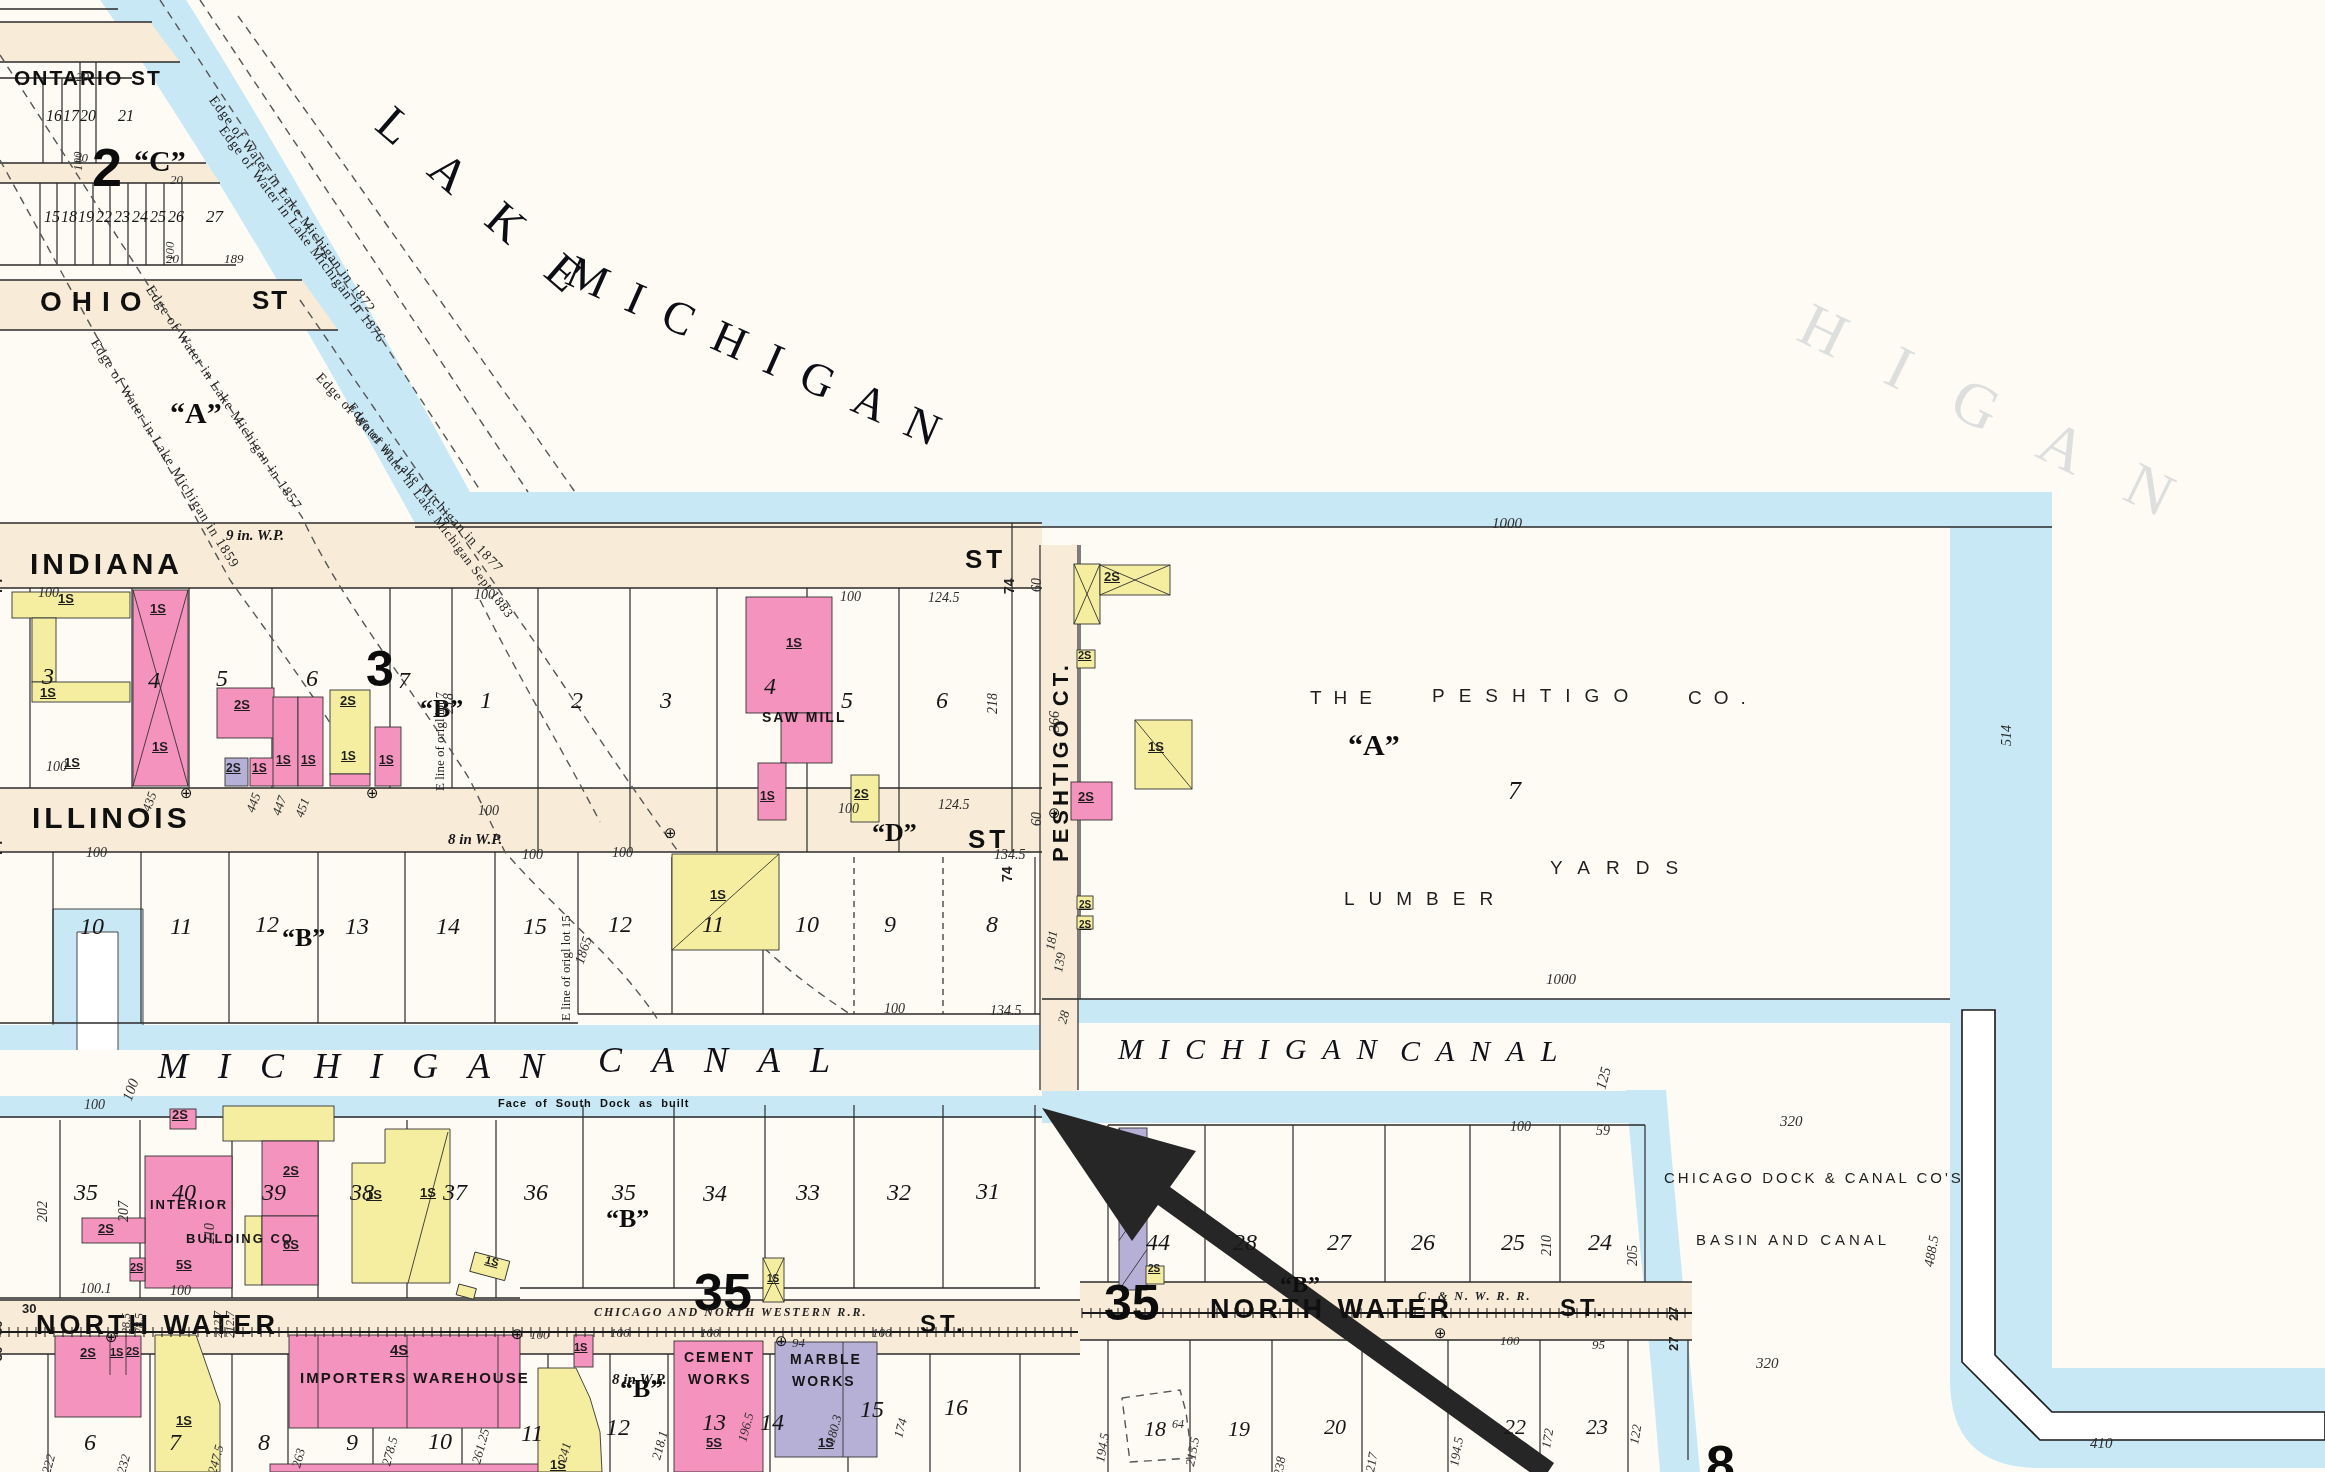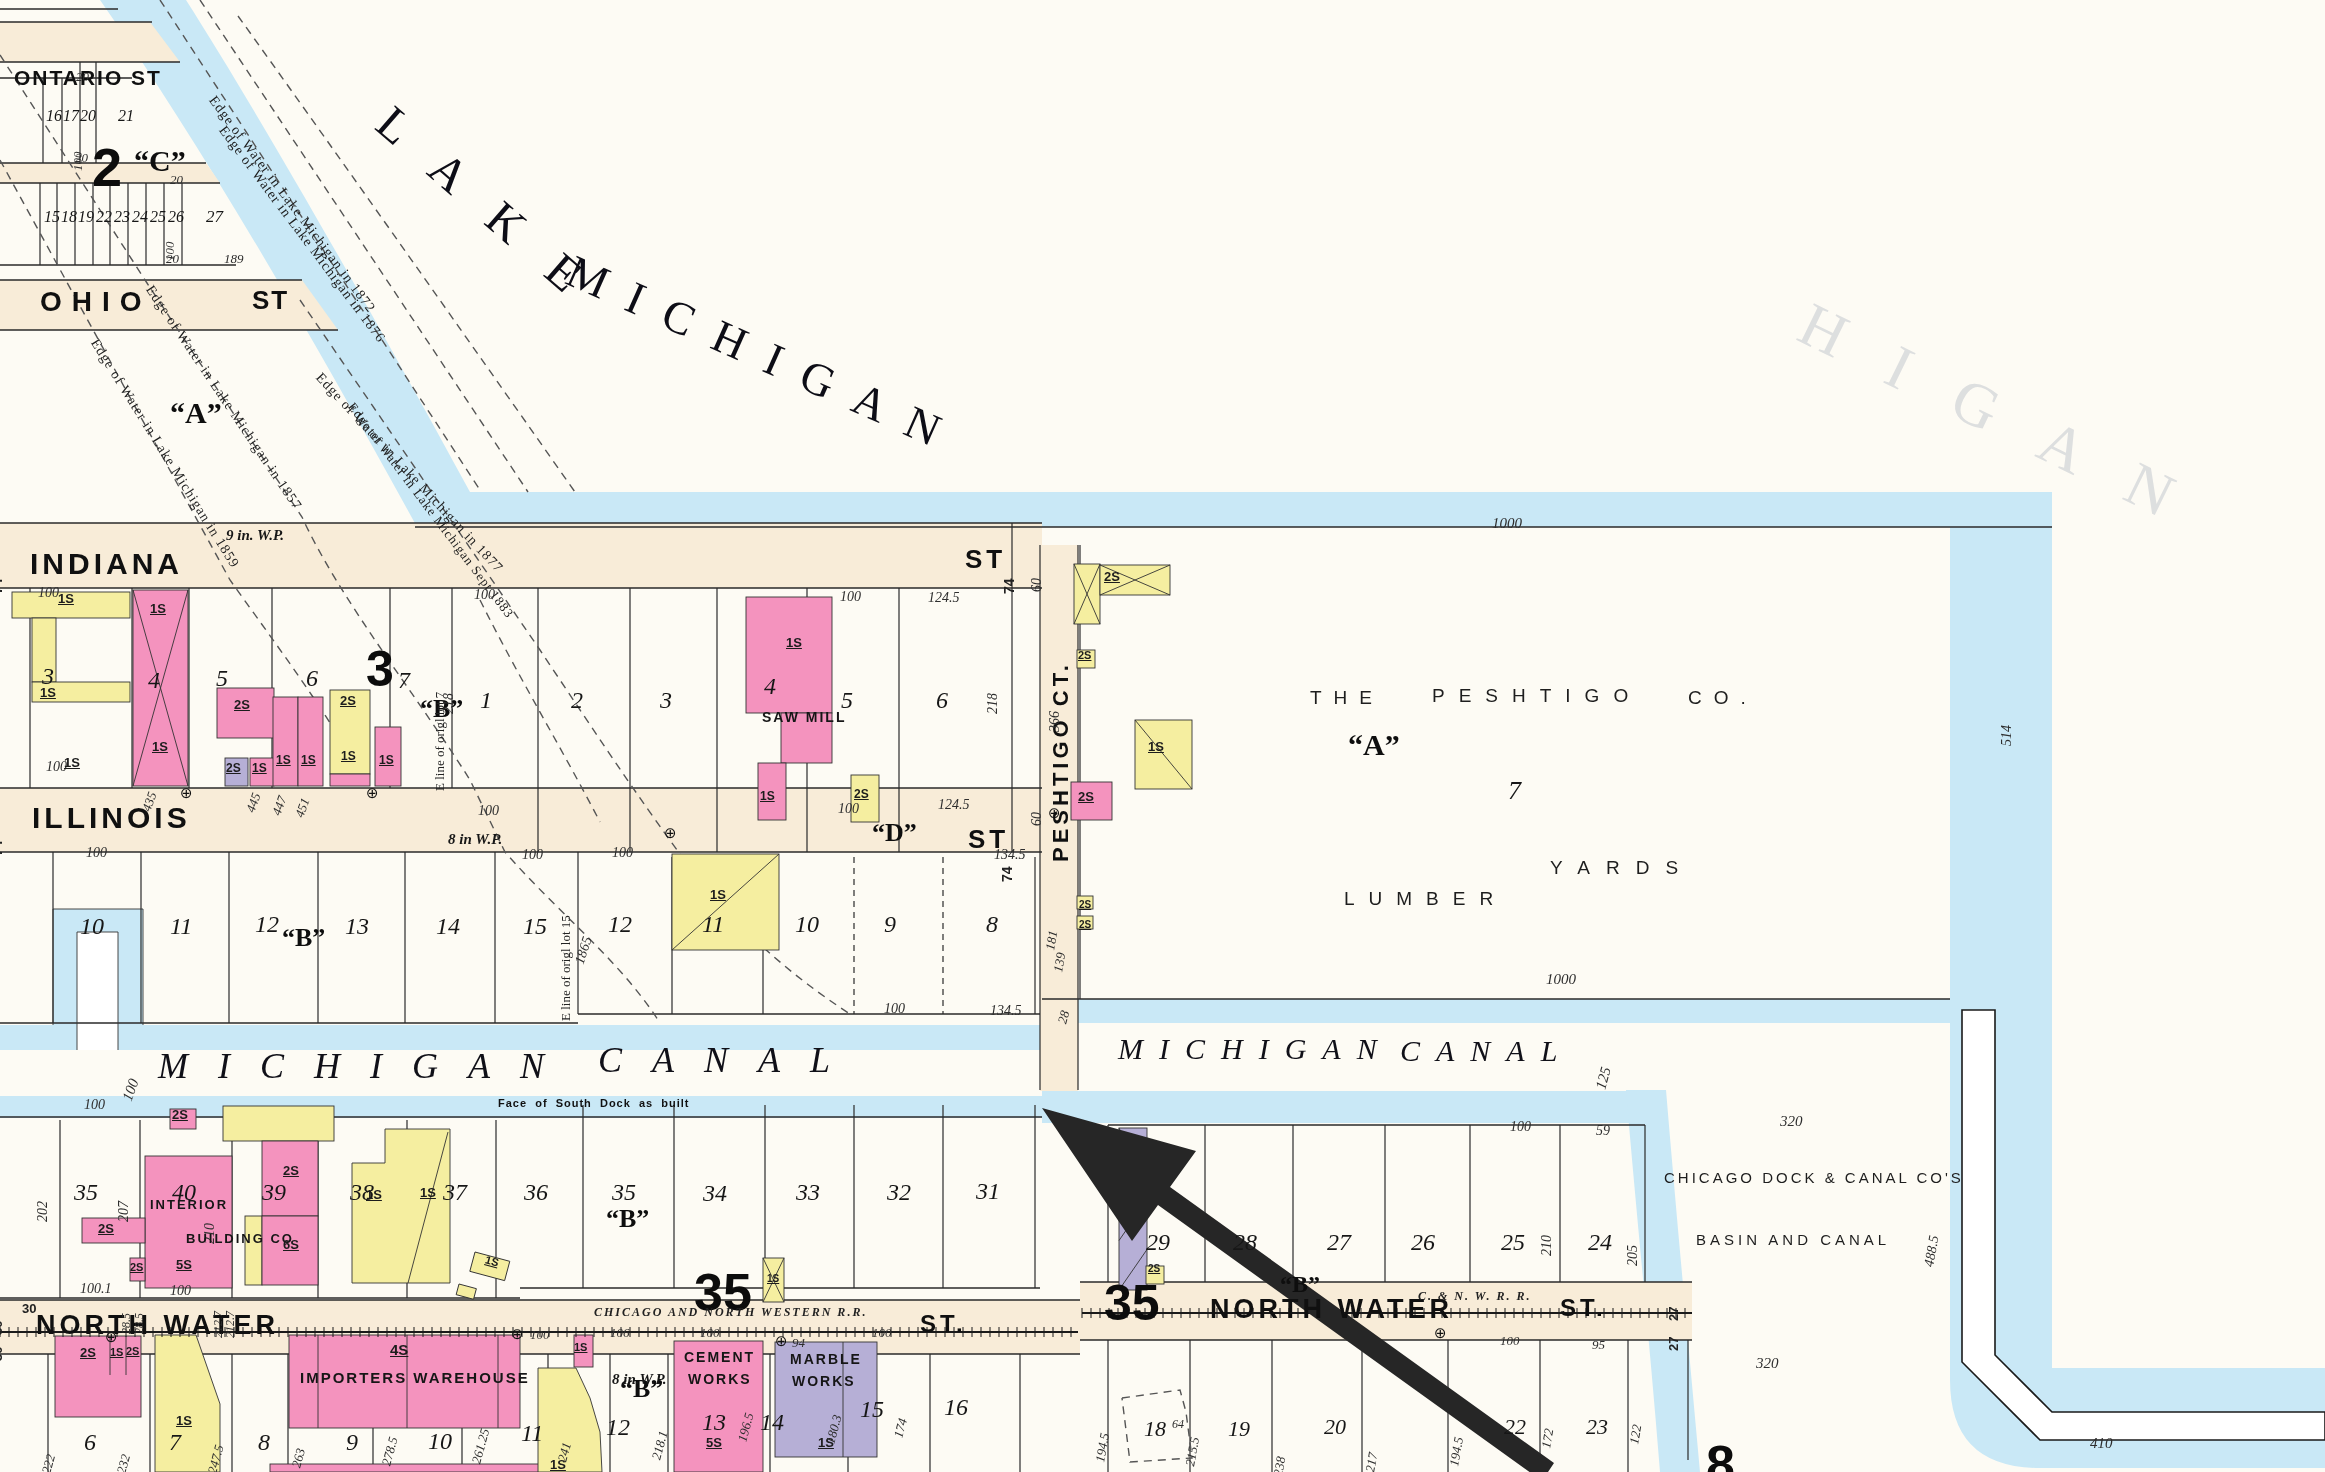--- a/index.html
+++ b/index.html
@@ -629,21 +629,21 @@
       <div class="lbl name" style="left: 142px; top: 1232px; font-size: 13px; padding-left: 44px;">BUILDING CO</div>
       <div class="lbl bld" style="left: 176px; top: 1258px; font-size: 13px;">5S</div>
       <div class="lbl bld" style="left: 98px; top: 1222px; font-size: 13px;">2S</div>
       <div class="lbl bldt" style="left: 130px; top: 1262px; font-size: 11px;">2S</div>
       <div class="lbl bld" style="left: 283px; top: 1164px; font-size: 13px;">2S</div>
       <div class="lbl bld" style="left: 283px; top: 1238px; font-size: 13px;">6S</div>
       <div class="lbl bld" style="left: 366px; top: 1188px; font-size: 13px;">1S</div>
       <div class="lbl bld" style="left: 420px; top: 1186px; font-size: 13px;">1S</div>
       <div class="lbl bldt" style="left: 484px; top: 1254px; font-size: 11px; transform: rotate(15deg);">1S</div>
       <div class="lbl bldt" style="left: 767px; top: 1274px; font-size: 10px;">1S</div>
-      <div class="lbl lot" style="left: 1146px; top: 1230px; font-size: 24px;">29</div>
+      <div class="lbl lot" style="left: 1146px; top: 1230px; font-size: 24px;">44</div>
       <div class="lbl lot" style="left: 1233px; top: 1230px; font-size: 24px;">28</div>
       <div class="lbl lot" style="left: 1327px; top: 1230px; font-size: 24px;">27</div>
       <div class="lbl lot" style="left: 1411px; top: 1230px; font-size: 24px;">26</div>
       <div class="lbl lot" style="left: 1501px; top: 1230px; font-size: 24px;">25</div>
       <div class="lbl lot" style="left: 1588px; top: 1230px; font-size: 24px;">24</div>
       <div class="lbl dim" style="left: 1510px; top: 1120px; font-size: 14px;">100</div>
       <div class="lbl dim" style="left: 1596px; top: 1124px; font-size: 14px;">59</div>
       <div class="lbl dim" style="left: 1554px; top: 1242px; font-size: 14px; transform: rotate(-90deg);">210</div>
       <div class="lbl dim" style="left: 1640px; top: 1252px; font-size: 14px; transform: rotate(-90deg);">205</div>
       <div class="lbl bldt" style="left: 1148px; top: 1264px; font-size: 10px;">2S</div>

